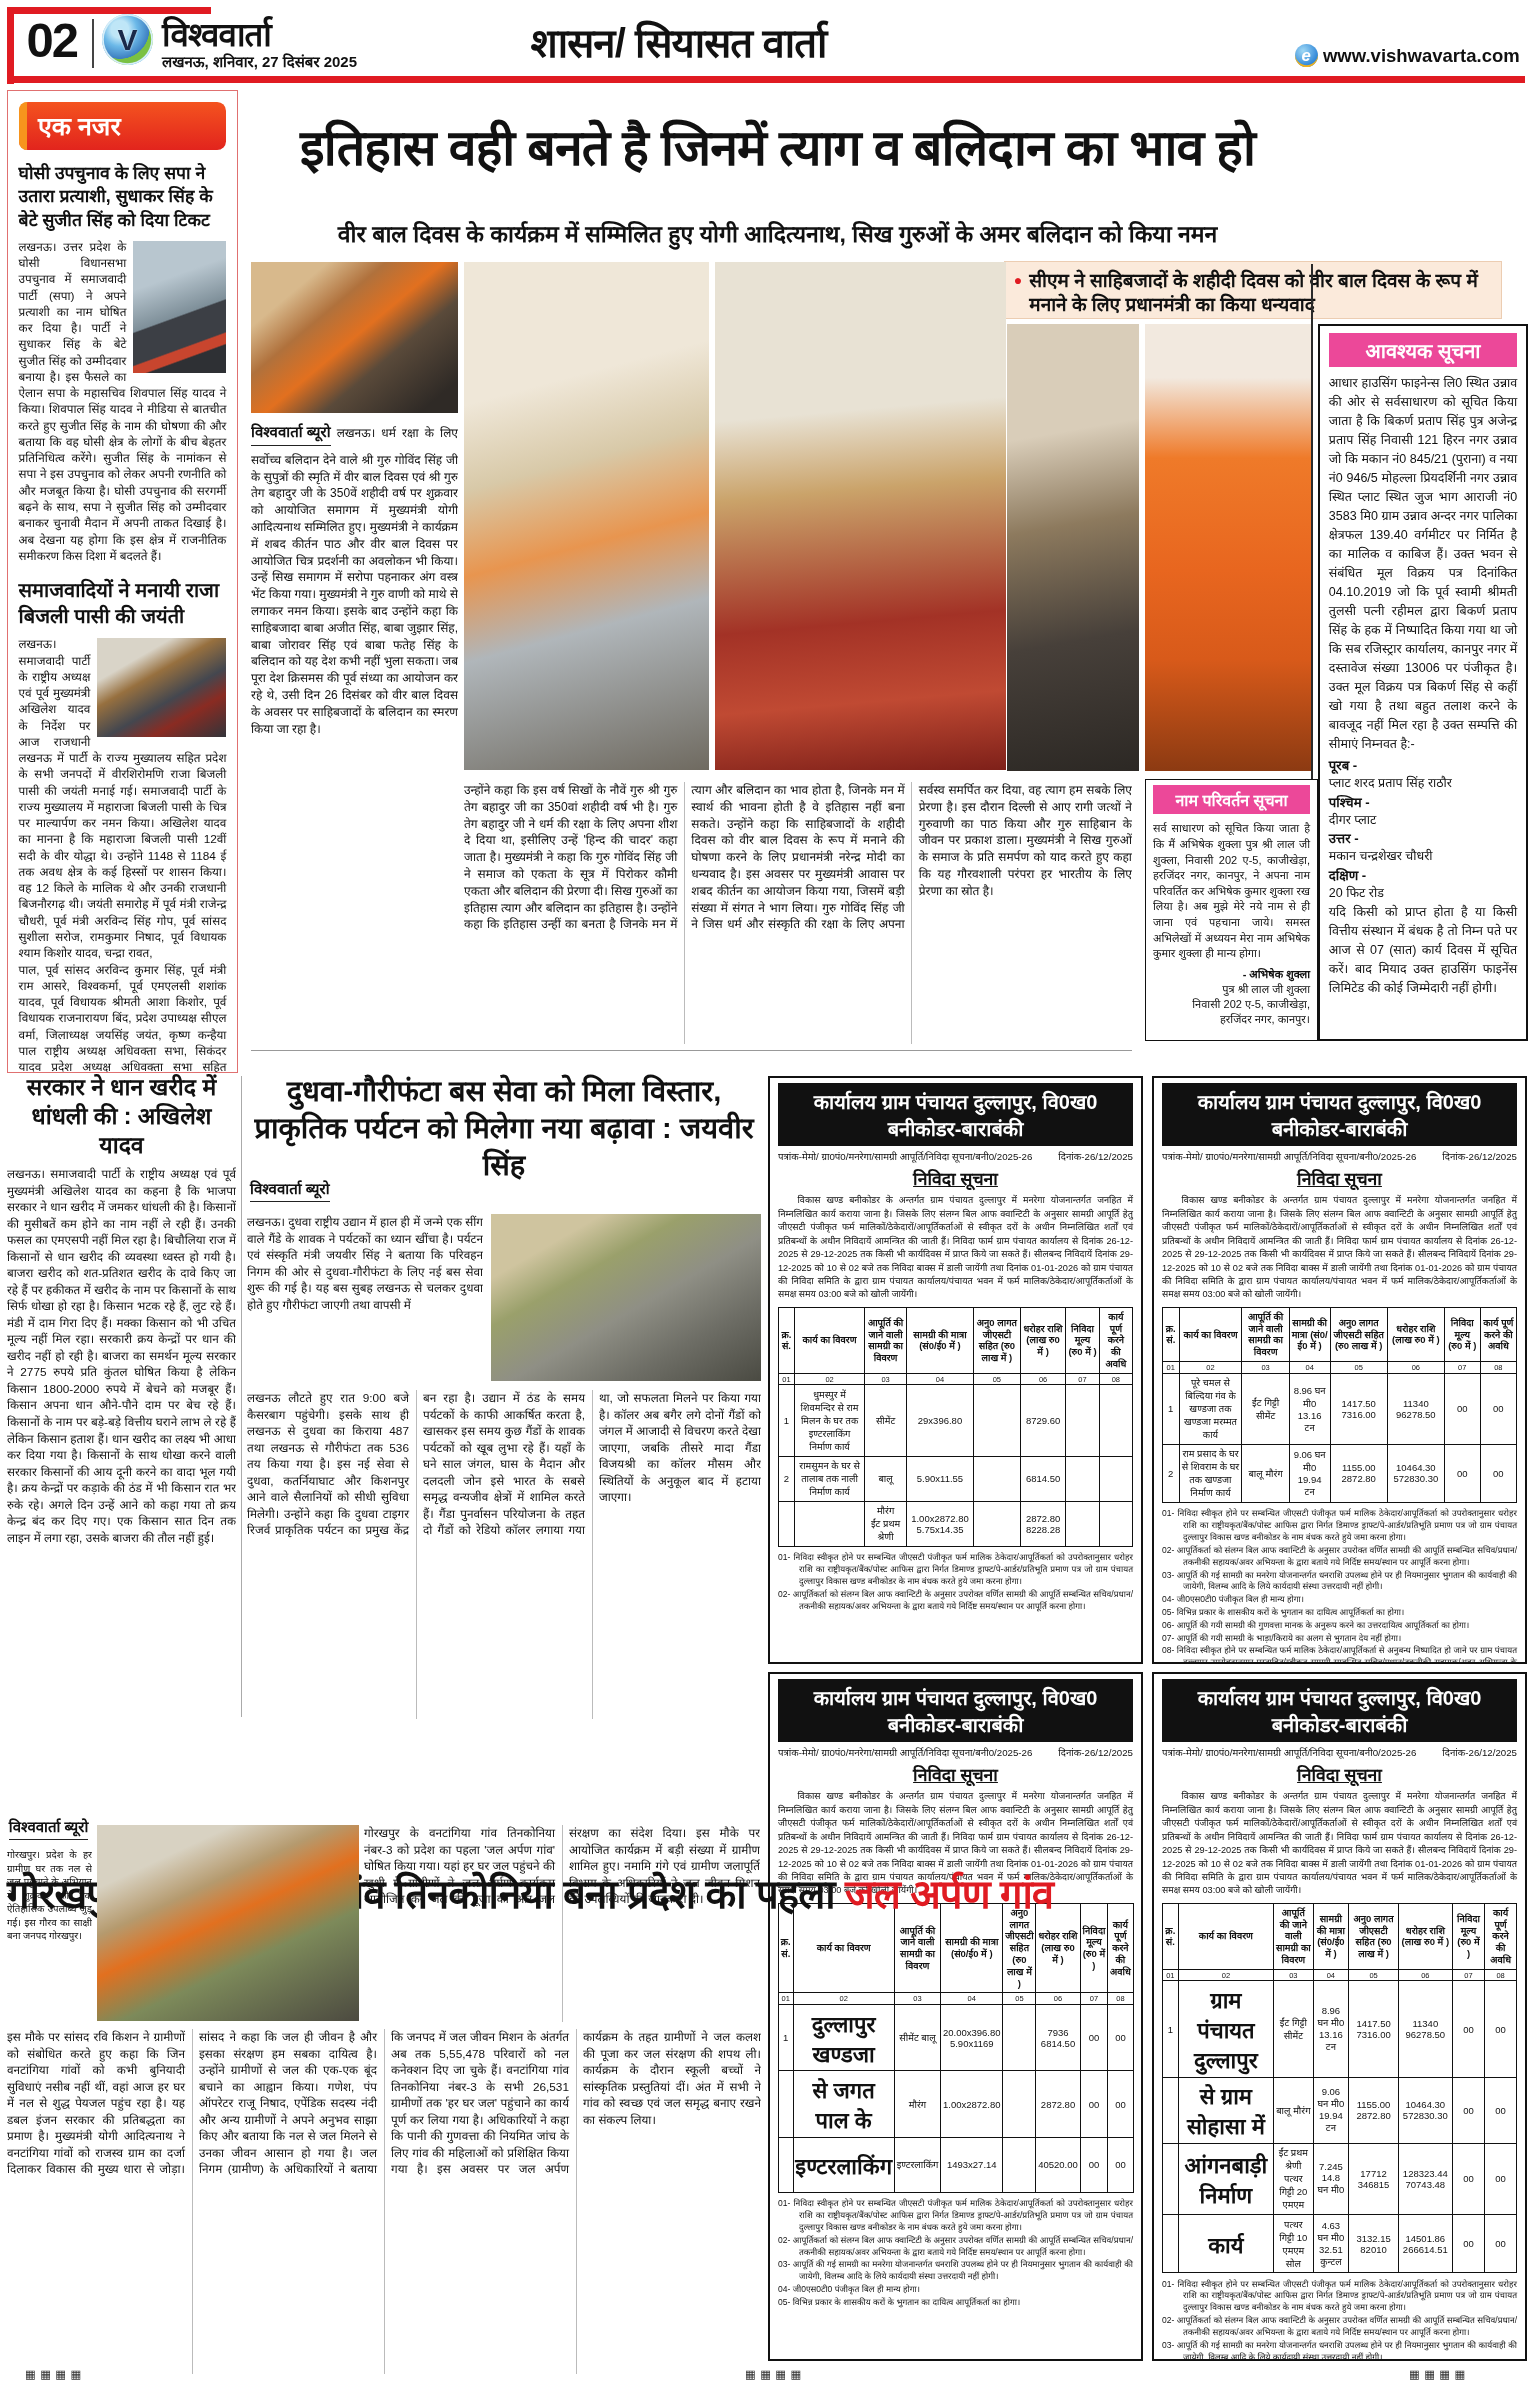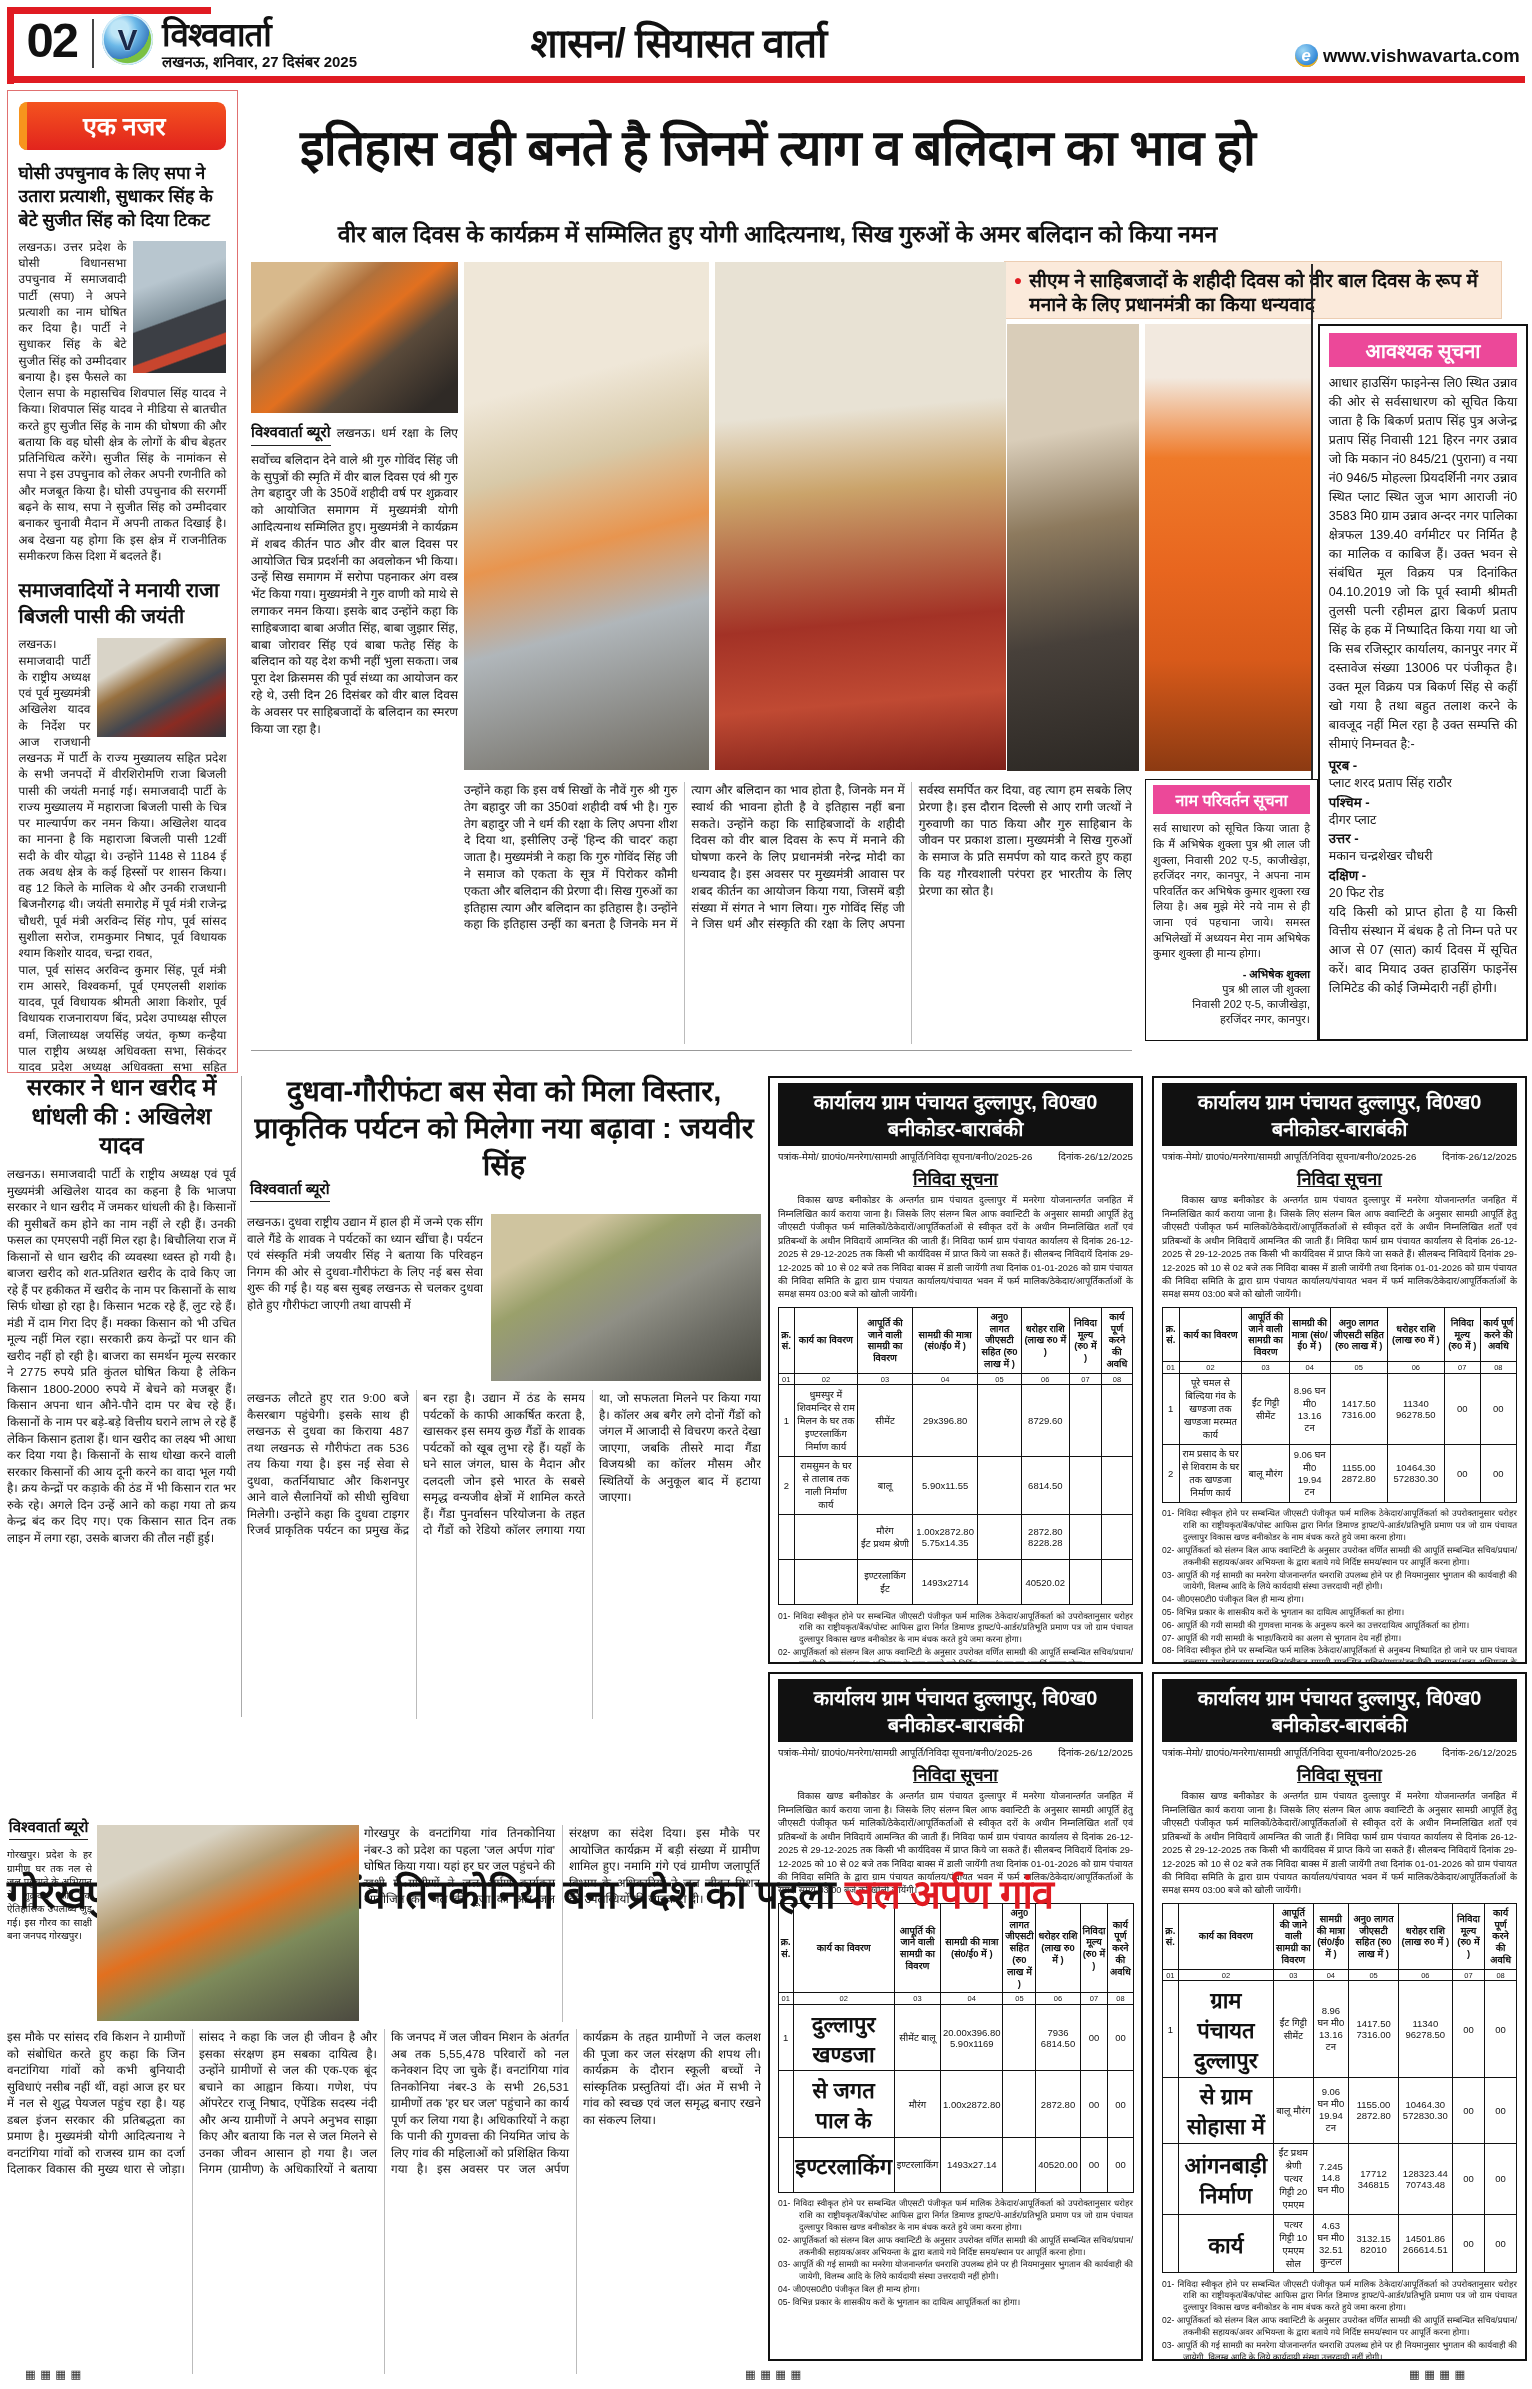--- a/index.html
+++ b/index.html
@@ -25,21 +25,21 @@
   .website{position:absolute;right:12.3px;top:44px;font-size:18.5px;font-weight:bold;display:flex;align-items:center;gap:5.3px;}
   .e-icon{display:inline-flex;width:23px;height:23px;border-radius:50%;
           background:radial-gradient(circle at 35% 30%,#9fd8f5,#2e86d8 70%);color:#fff;
           align-items:center;justify-content:center;font-size:16.7px;font-style:italic;font-weight:bold;
           box-shadow:0 -1.8px 0 0 #f2b21d inset;}
 
   
   .eknajar{position:absolute;left:7px;top:90px;width:231px;height:983px;border:1.8px solid #e07070;
            padding:10.6px 10.6px;box-sizing:border-box;}
   .ek-head{position:relative;background:linear-gradient(180deg,#f4531f,#e2241d);border-radius:8.8px;
-           color:#fff;font-size:25px;font-weight:bold;padding:6.2px 16px 8px 19.4px;margin-bottom:12.3px;text-align:center;}
+           color:#fff;font-size:25px;font-weight:bold;padding:6.2px 16px 8px 19.4px;margin-bottom:12.3px;}
   .ek-head::before{content:"";position:absolute;left:0;top:0;bottom:0;width:8px;border-radius:8.8px 0 0 8.8px;background:#f7941d;}
   .ek-h1{font-size:17.6px;font-weight:bold;line-height:1.32;margin:0 0 7px;}
   .s1-photo{float:right;width:93px;height:132px;margin:1.8px 0 5.3px 7px;
             background:linear-gradient(160deg,#b8c6cf 0 30%,#7e8f99 55%,#3c3f45 56% 75%,#c8452e 76% 82%,#2e3034 83%);}
   .s2-photo{float:right;width:129px;height:99px;margin:1.8px 0 5.3px 7px;
             background:linear-gradient(150deg,#d9d4c8 0 25%,#97703f 40%,#44474f 60%,#8a2b22 75%,#32343a);}
   .ek-body{font-size:11.8px;line-height:1.38;text-align:justify;}
   .ek-h2{font-size:20px;font-weight:bold;line-height:1.28;margin:14px 0 7px;}
 
   
@@ -299,30 +299,20 @@
 ईंट प्रथम श्रेणी</td>
             <td>1.00x2872.80
 5.75x14.35</td>
             <td></td>
             <td>2872.80
 8228.28</td>
             <td></td>
             <td></td>
           </tr>
 
-          <tr>
-            <td class="c-sn"></td>
-            <td class="c-desc"></td>
-            <td>इण्टरलाकिंग ईंट</td>
-            <td>1493x2714</td>
-            <td></td>
-            <td>40520.02</td>
-            <td></td>
-            <td></td>
-          </tr>
         </tbody>
     </table>
     <div class="t-conds">
 
     <div class="cond">01- निविदा स्वीकृत होने पर सम्बन्धित जीएसटी पंजीकृत फर्म मालिक ठेकेदार/आपूर्तिकर्ता को उपरोक्तानुसार धरोहर राशि का राष्ट्रीयकृत/बैंक/पोस्ट आफिस द्वारा निर्गत डिमाण्ड ड्राफ्ट/पे-आर्डर/प्रतिभूति प्रमाण पत्र जो ग्राम पंचायत दुल्लापुर विकास खण्ड बनीकोडर के नाम बंधक करते हुये जमा करना होगा।</div>
         <div class="cond">02- आपूर्तिकर्ता को संलग्न बिल आफ क्वान्टिटी के अनुसार उपरोक्त वर्णित सामग्री की आपूर्ति सम्बन्धित सचिव/प्रधान/तकनीकी सहायक/अवर अभियन्ता के द्वारा बताये गये निर्दिष्ट समय/स्थान पर आपूर्ति करना होगा।</div>
       </div>
 
   </div>
 

